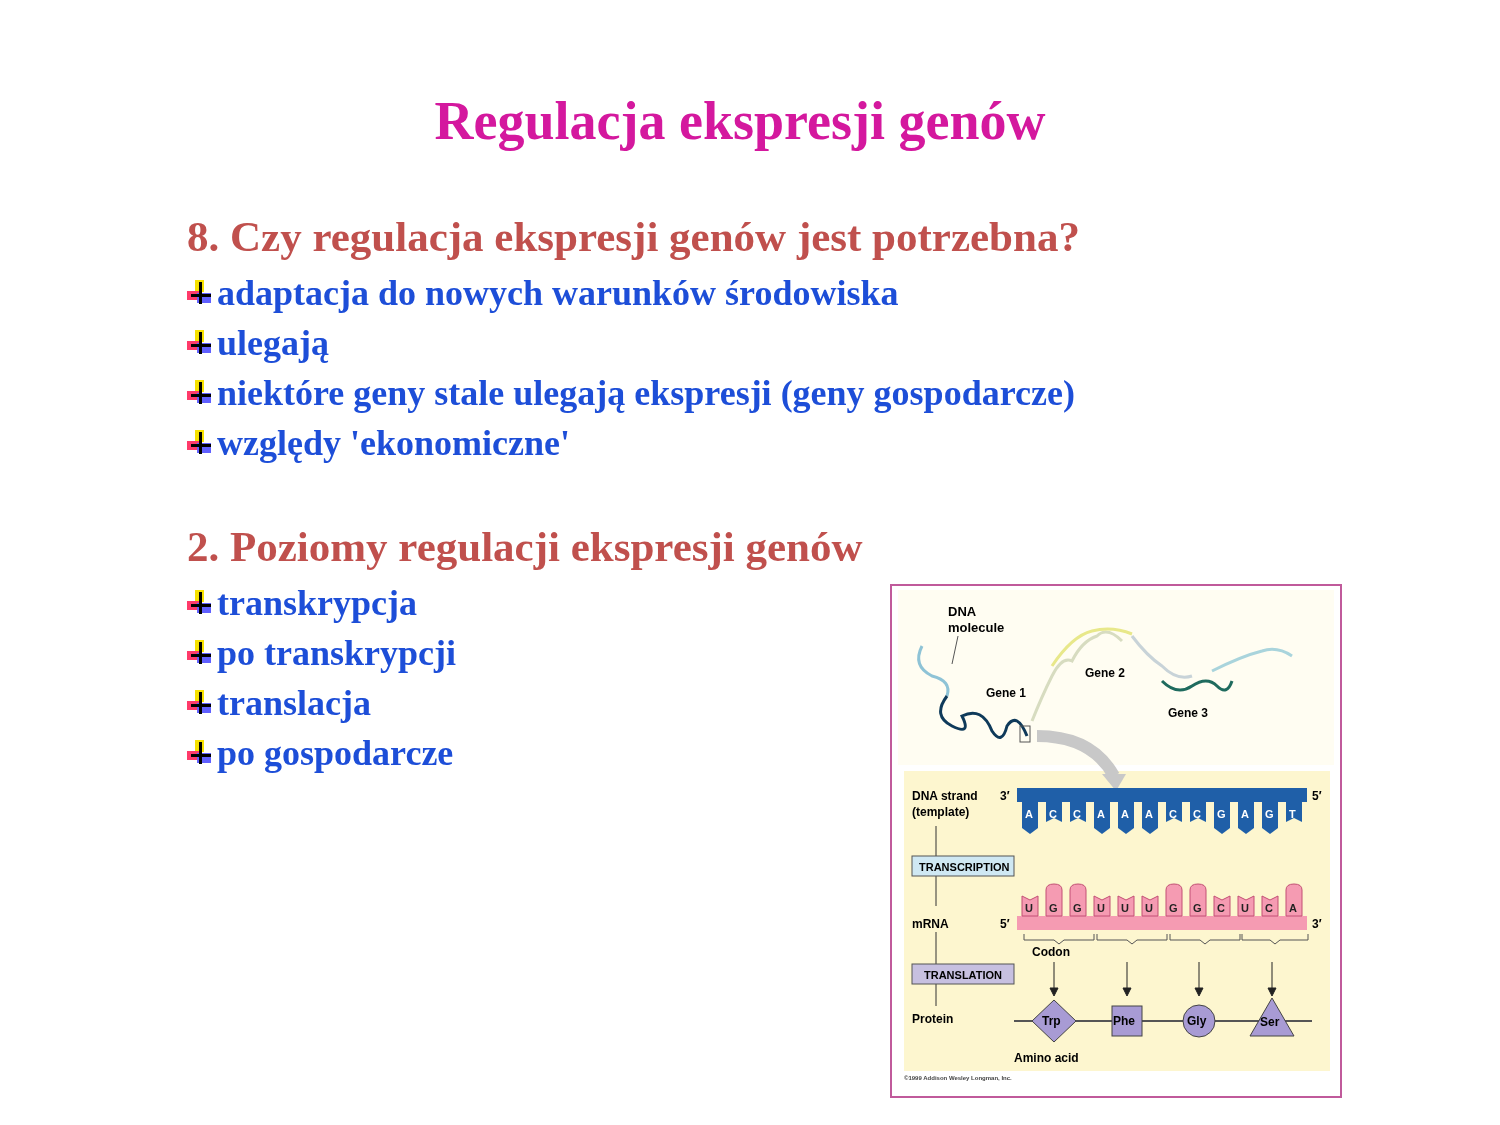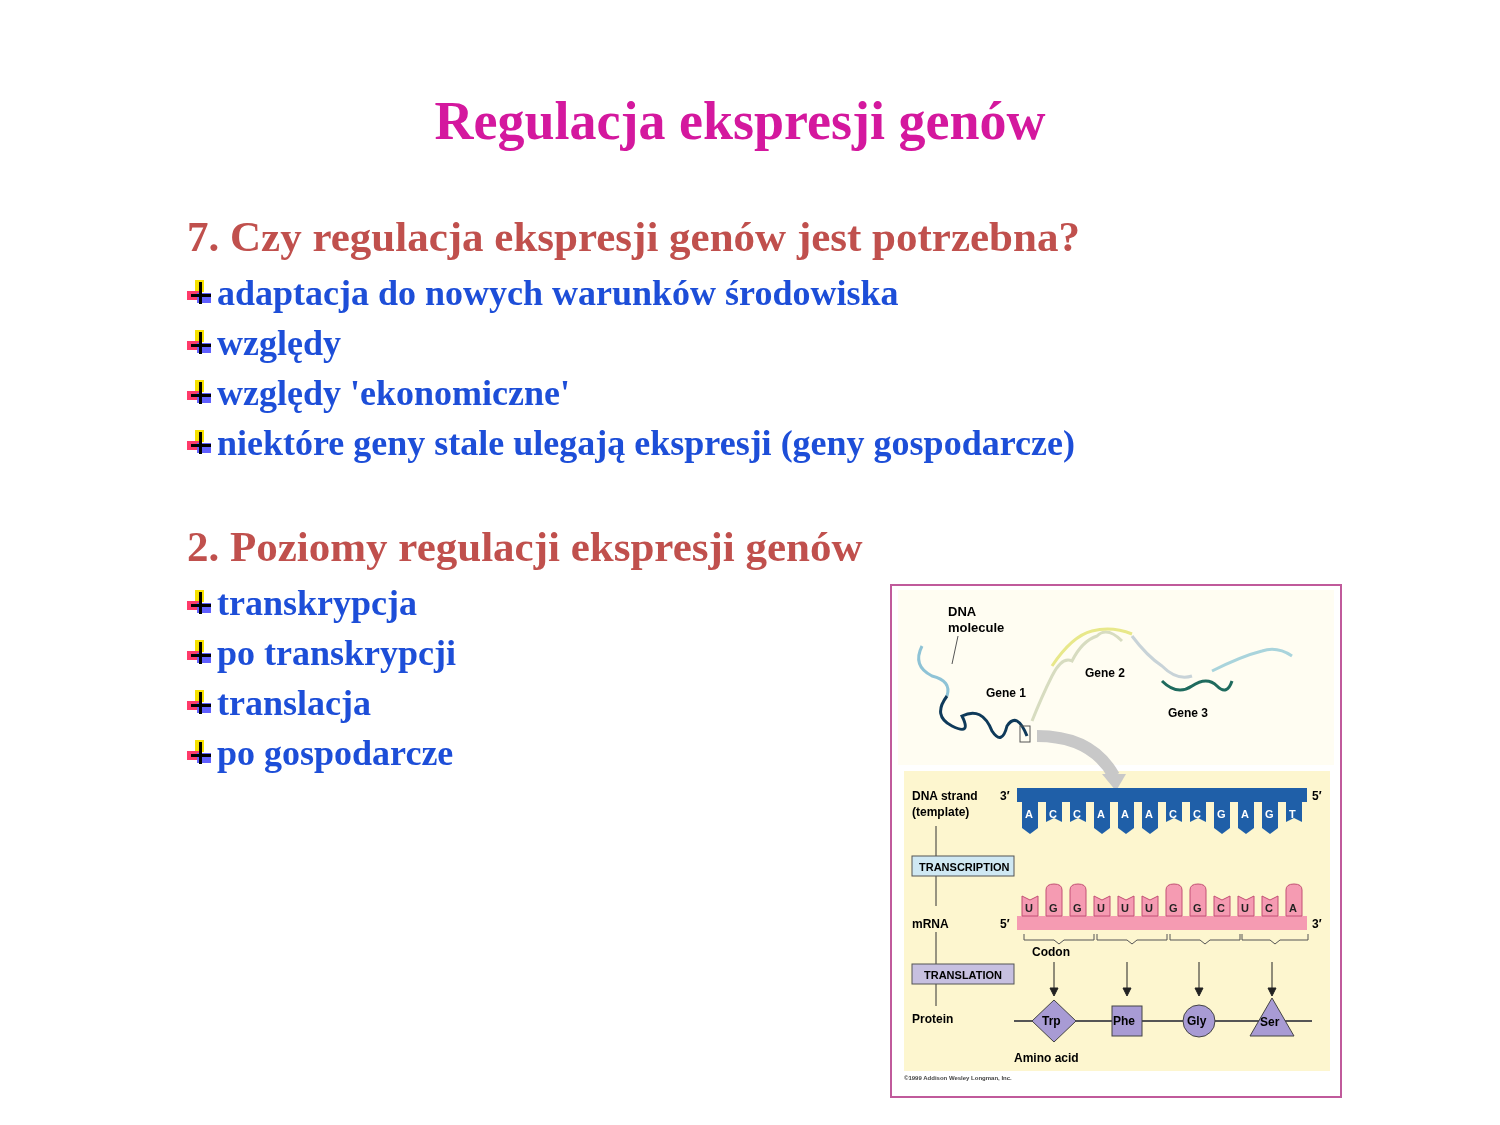--- a/index.html
+++ b/index.html
@@ -15,61 +15,61 @@
   .bul .v{position:absolute;left:12px;top:4px;width:3px;height:22px;background:#000;}
   .bul .h{position:absolute;left:4px;top:16px;width:20px;height:3px;background:#000;}
   .figure{position:absolute;left:890px;top:584px;width:452px;height:514px;border:2px solid #c05a9b;background:#fff;box-sizing:border-box;}
   .figure svg text{font-family:"Liberation Sans","DejaVu Sans",sans-serif;font-weight:bold;}
 </style>
 </head>
 <body>
 
 <div class="title">Regulacja ekspresji genów</div>
 
-<div class="heading" style="top:212px">7. Czy regulacja ekspresji genów jest potrzebna?</div>
+<div class="heading" style="top:212px">8. Czy regulacja ekspresji genów jest potrzebna?</div>
 <ul class="bullets" style="top:268px">
   <li>
       <span class="bul">
         <i class="y"></i>
         <i class="r"></i>
         <i class="b"></i>
         <i class="v"></i>
         <i class="h"></i>
       </span>
       <span>adaptacja do nowych warunków środowiska</span>
     </li>
   <li>
       <span class="bul">
         <i class="y"></i>
         <i class="r"></i>
         <i class="b"></i>
         <i class="v"></i>
         <i class="h"></i>
       </span>
-      <span>względy</span>
+      <span>ulegają</span>
+    </li>
+  <li>
+      <span class="bul">
+        <i class="y"></i>
+        <i class="r"></i>
+        <i class="b"></i>
+        <i class="v"></i>
+        <i class="h"></i>
+      </span>
+      <span>niektóre geny stale ulegają ekspresji (geny gospodarcze)</span>
     </li>
   <li>
       <span class="bul">
         <i class="y"></i>
         <i class="r"></i>
         <i class="b"></i>
         <i class="v"></i>
         <i class="h"></i>
       </span>
       <span>względy 'ekonomiczne'</span>
-    </li>
-  <li>
-      <span class="bul">
-        <i class="y"></i>
-        <i class="r"></i>
-        <i class="b"></i>
-        <i class="v"></i>
-        <i class="h"></i>
-      </span>
-      <span>niektóre geny stale ulegają ekspresji (geny gospodarcze)</span>
     </li>
 </ul>
 
 <div class="heading" style="top:522px">2. Poziomy regulacji ekspresji genów</div>
 <ul class="bullets" style="top:578px">
   <li>
       <span class="bul">
         <i class="y"></i>
         <i class="r"></i>
         <i class="b"></i>

